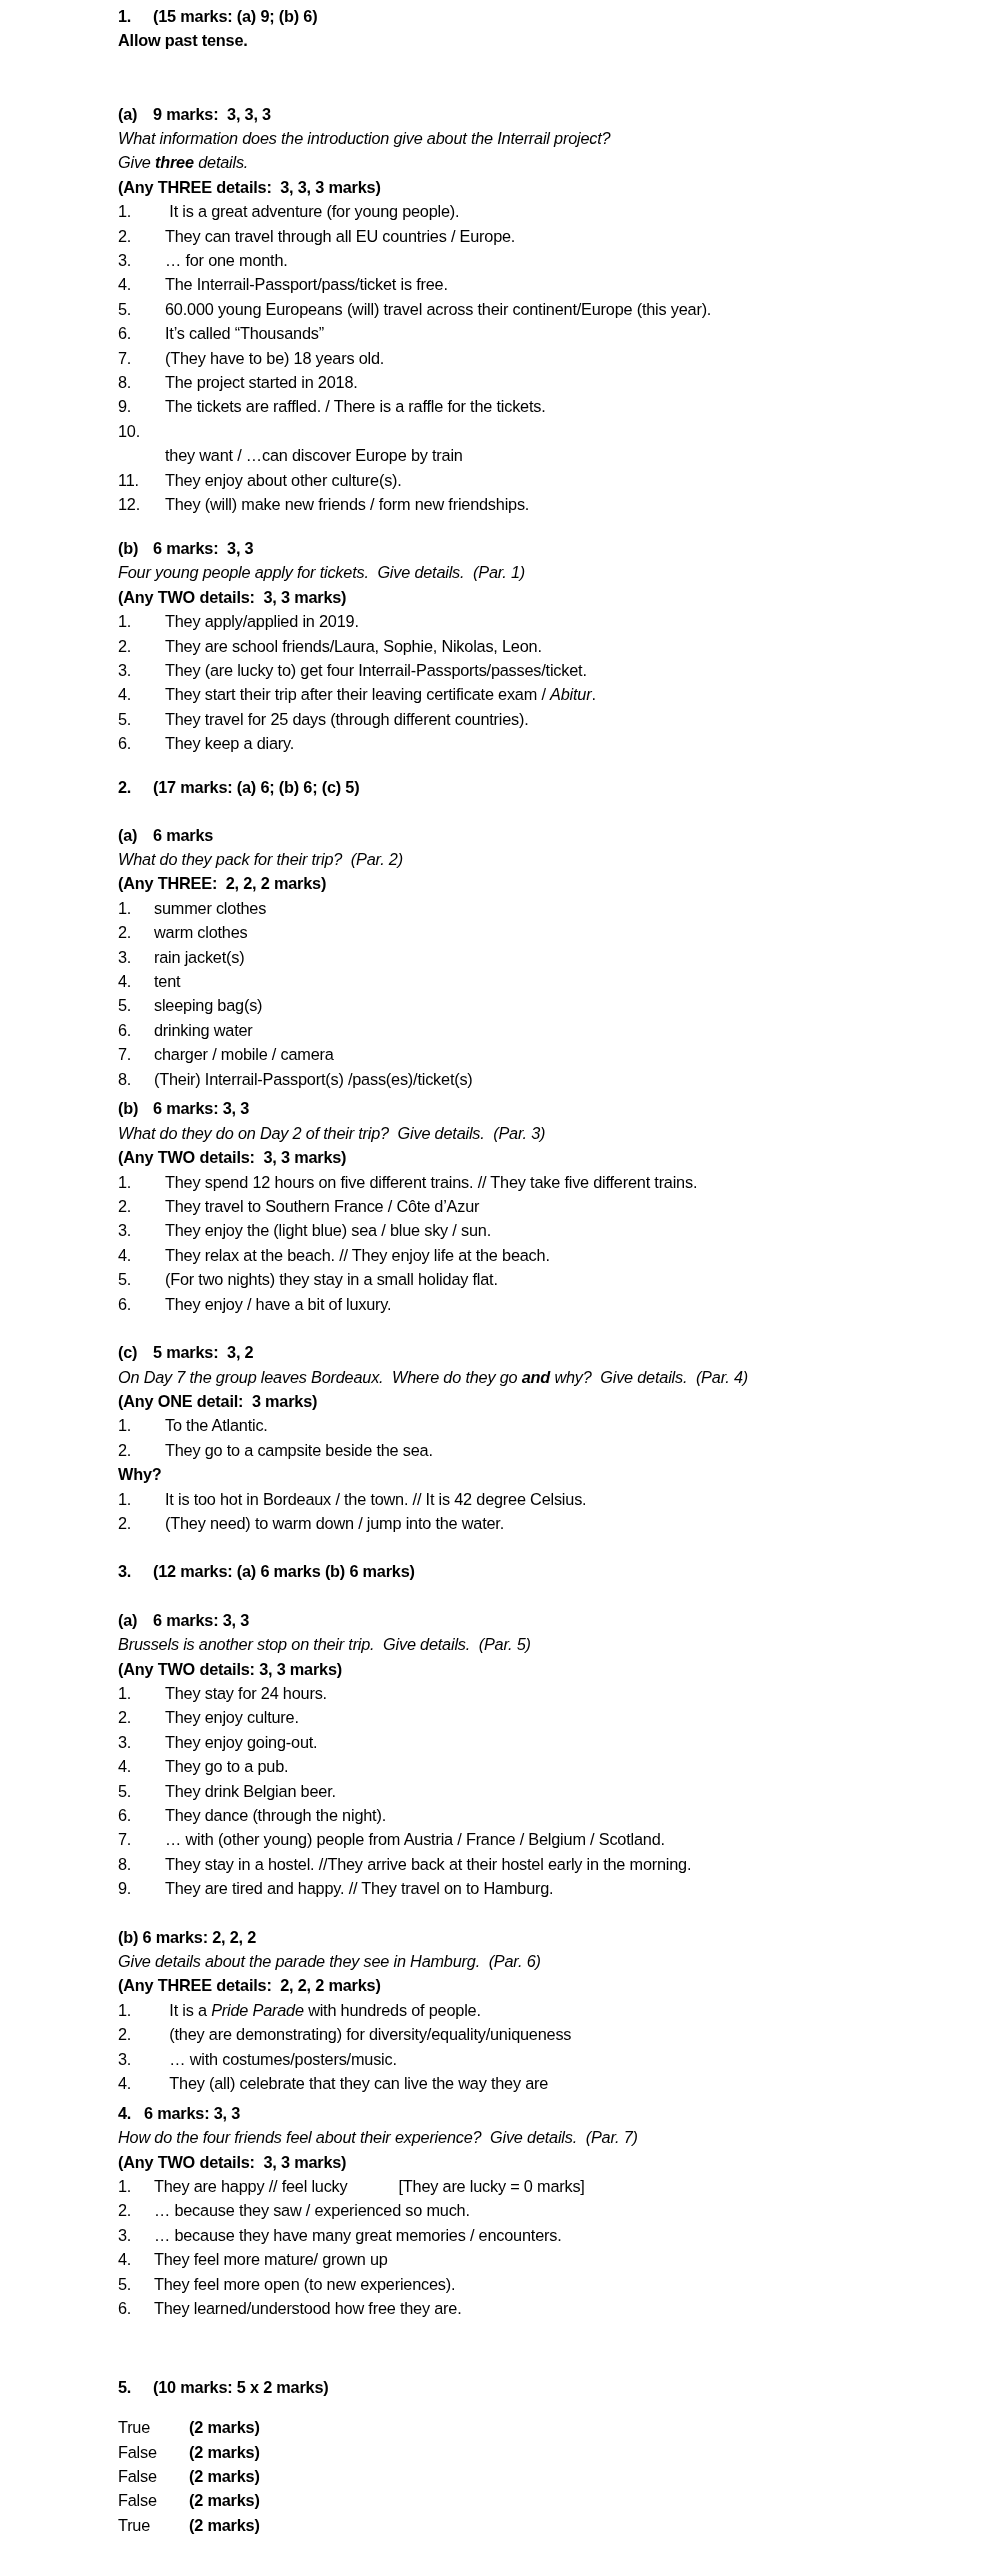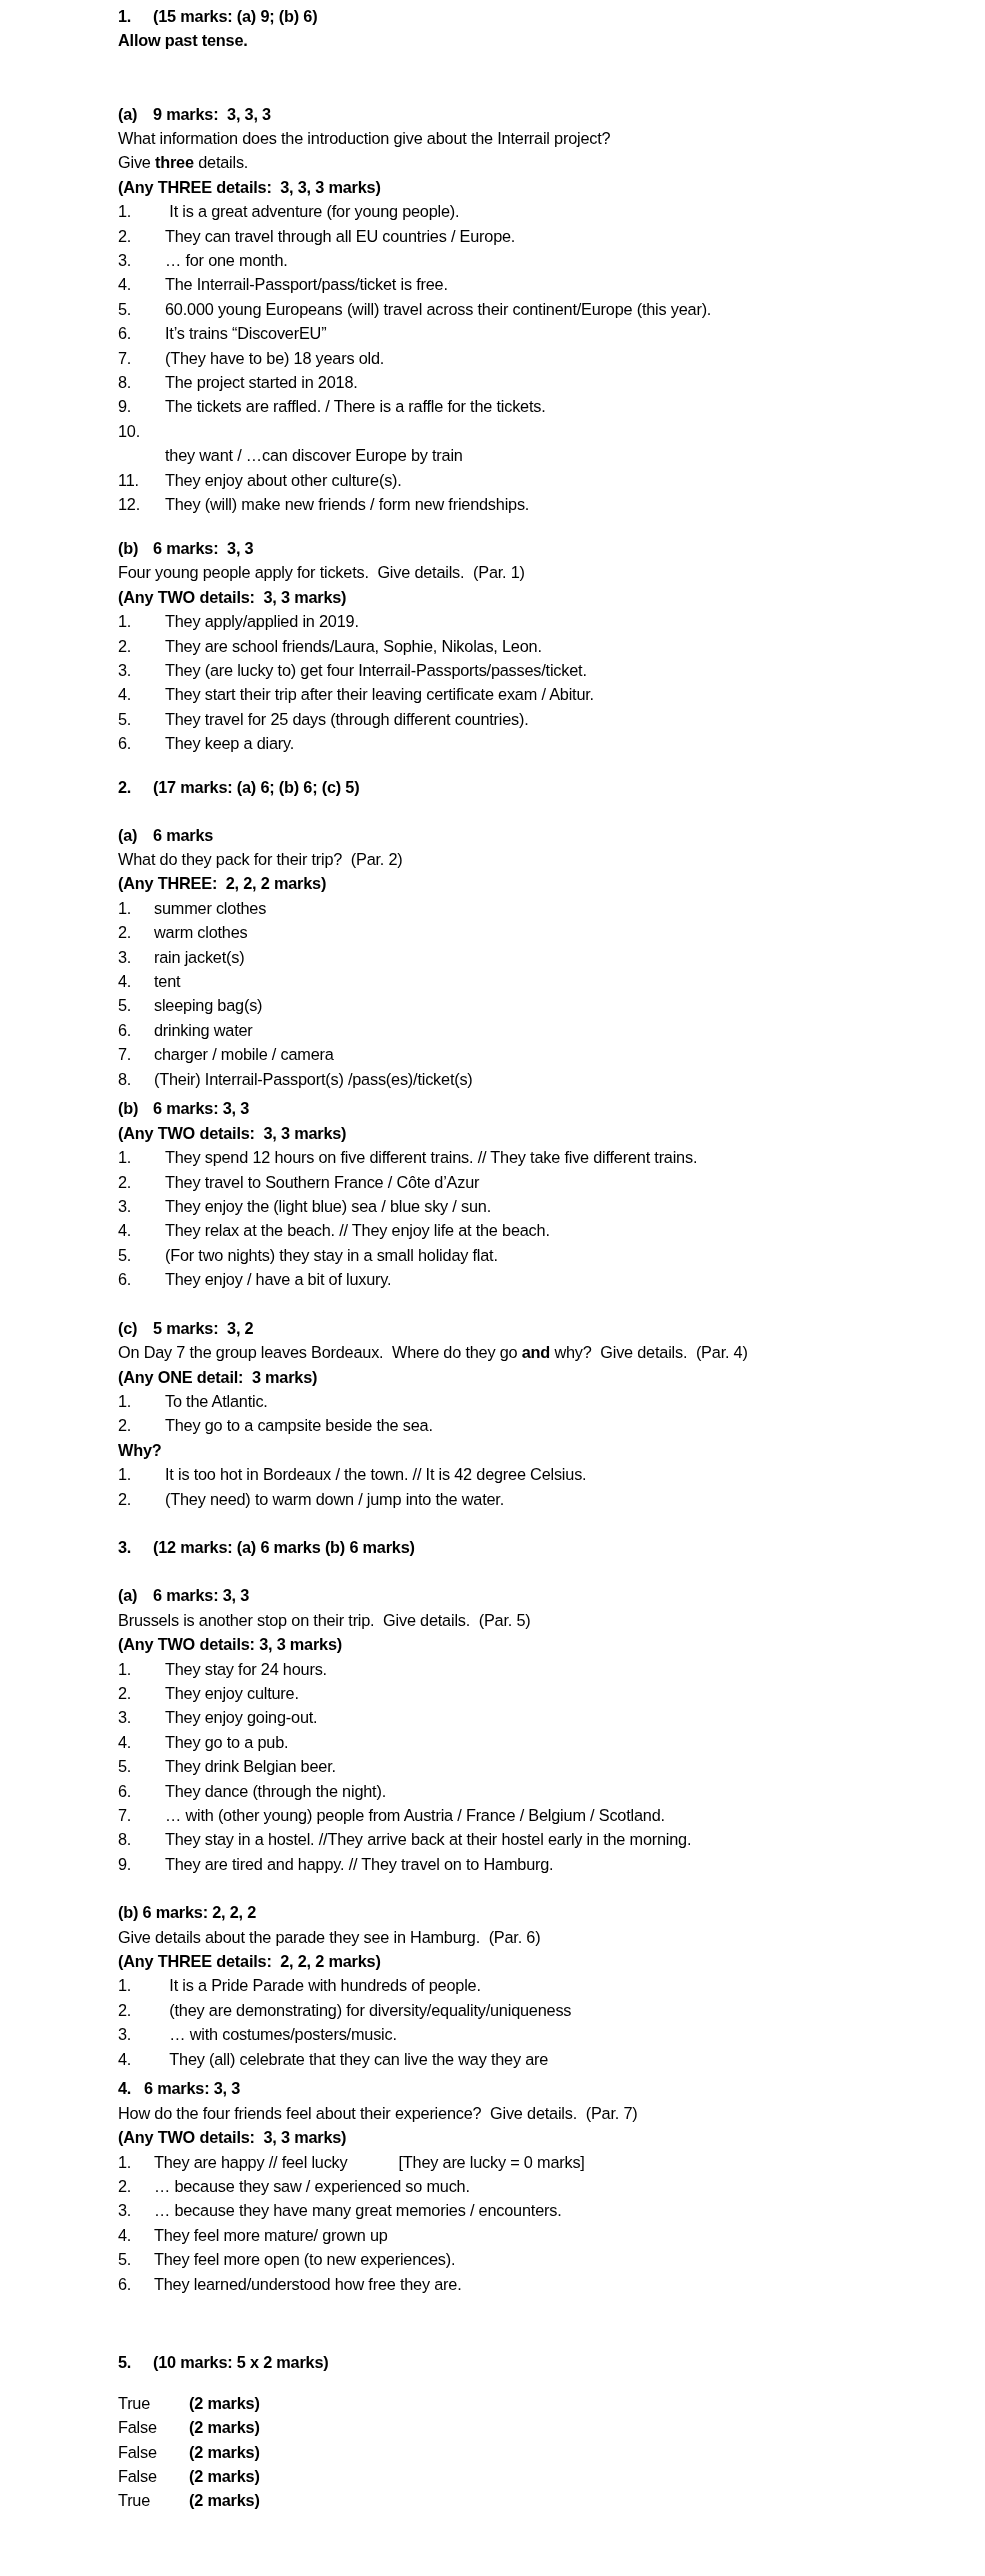--- a/index.html
+++ b/index.html
@@ -13,21 +13,21 @@
     font-size:16.3px;
     letter-spacing:-0.2px;
     box-sizing:border-box;
     padding:3.8px 87px 0 118px;
     overflow:hidden;
   }
   .line{display:flex;align-items:flex-start;line-height:24.4px;min-height:24.4px;}
   .num{flex:0 0 auto;white-space:pre;}
   .txt{white-space:pre-wrap;}
   .b{font-weight:bold;}
-  .i{}
+  .i{font-style:italic;}
   .tabgap{margin-left:51px;}
   .gap{width:100%;}
 </style>
 </head>
 <body>
 
 <div class="page">
     <div class="line">
       <span class="num b" style="width: 35px;">1.</span>
       <span class="txt"><span class="b">(15 marks: (a) 9; (b) 6)</span></span>
@@ -64,21 +64,21 @@
     <div class="line">
       <span class="num" style="width: 47px;">4.</span>
       <span class="txt"><span>The Interrail-Passport/pass/ticket is free.</span></span>
     </div>
     <div class="line">
       <span class="num" style="width: 47px;">5.</span>
       <span class="txt"><span>60.000 young Europeans (will) travel across their continent/Europe (this year).</span></span>
     </div>
     <div class="line">
       <span class="num" style="width: 47px;">6.</span>
-      <span class="txt"><span>It’s trains “DiscoverEU”</span></span>
+      <span class="txt"><span>It’s called “Thousands”</span></span>
     </div>
     <div class="line">
       <span class="num" style="width: 47px;">7.</span>
       <span class="txt"><span>(They have to be) 18 years old.</span></span>
     </div>
     <div class="line">
       <span class="num" style="width: 47px;">8.</span>
       <span class="txt"><span>The project started in 2018.</span></span>
     </div>
     <div class="line">
@@ -180,20 +180,23 @@
       <span class="txt"><span>charger / mobile / camera</span></span>
     </div>
     <div class="line">
       <span class="num" style="width: 36px;">8.</span>
       <span class="txt"><span>(Their) Interrail-Passport(s) /pass(es)/ticket(s)</span></span>
     </div>
     <div class="gap" style="height: 5.4px;"></div>
     <div class="line">
       <span class="num b" style="width: 35px;">(b)</span>
       <span class="txt"><span class="b">6 marks: 3, 3</span></span>
+    </div>
+    <div class="line">
+      <span class="txt"><span class="i">What do they do on Day 2 of their trip?  Give details.  (Par. 3)</span></span>
     </div>
     <div class="line">
       <span class="txt"><span class="b">(Any TWO details:  3, 3 marks)</span></span>
     </div>
     <div class="line">
       <span class="num" style="width: 47px;">1.</span>
       <span class="txt"><span>They spend 12 hours on five different trains. // They take five different trains.</span></span>
     </div>
     <div class="line">
       <span class="num" style="width: 47px;">2.</span>

